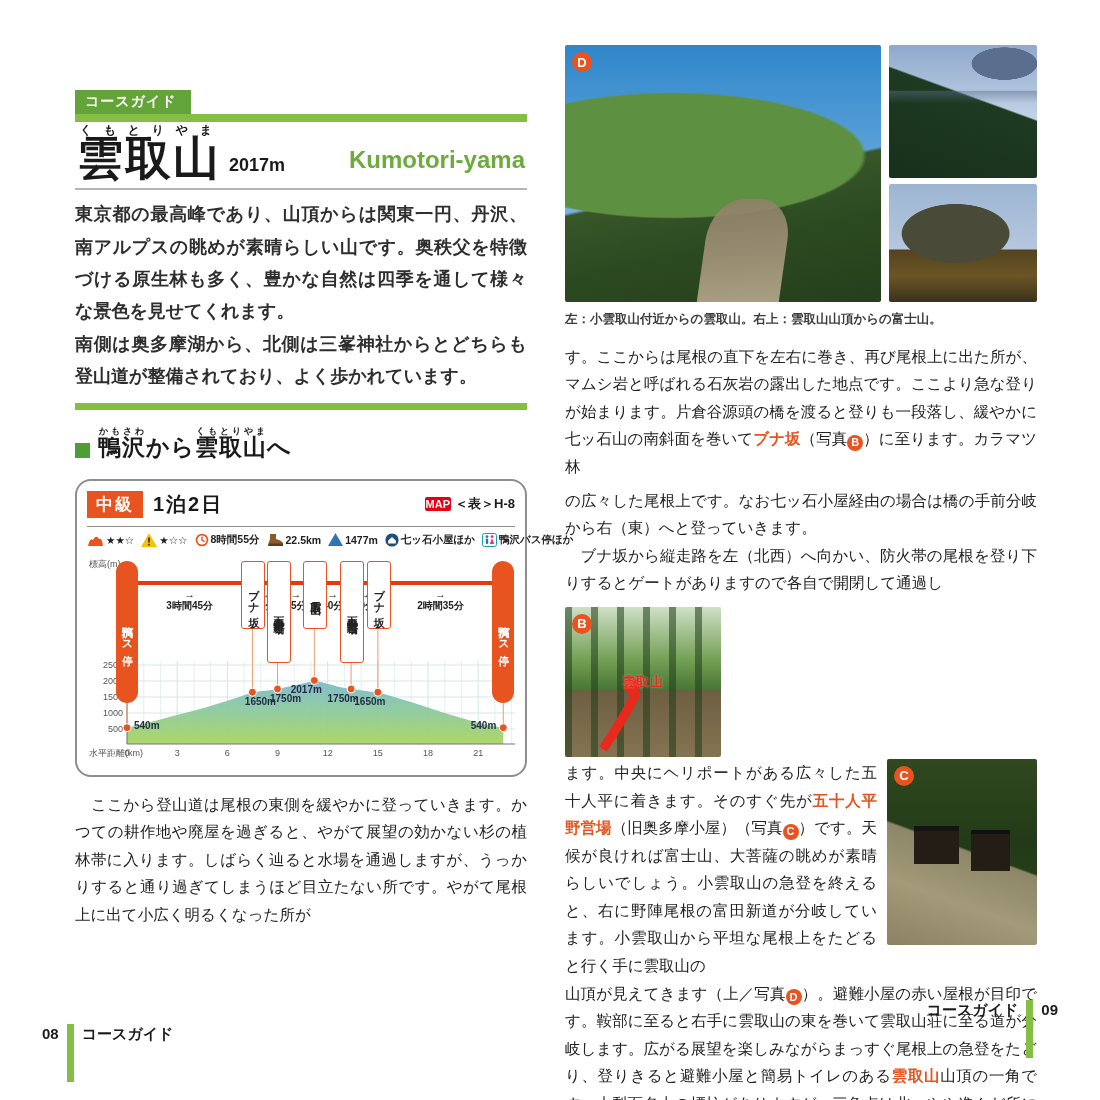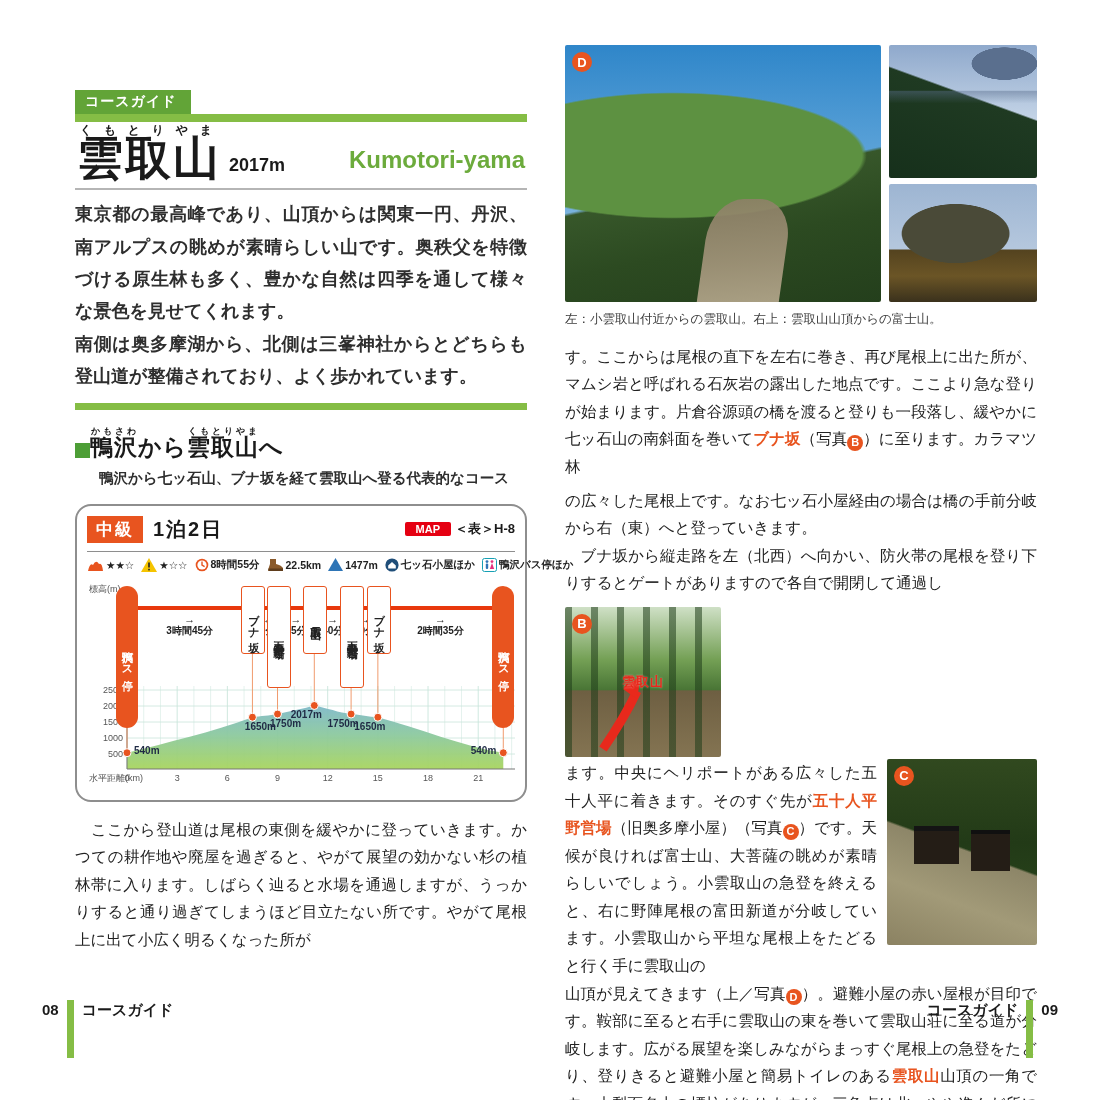--- a/index.html
+++ b/index.html
@@ -23,36 +23,36 @@
   .head-title-row h1{margin:0;font-size:46px;line-height:1.05;letter-spacing:2px;color:#1a1a1a;}
   .head-title-row h1 rt{font-size:12px;letter-spacing:6px;font-weight:bold;color:#1a1a1a;}
   .elev{font-size:18px;font-weight:bold;margin:0 0 6px 8px;color:#1a1a1a;}
   .romaji{margin-left:auto;font-size:24px;font-weight:bold;color:#6cab3c;margin-bottom:8px;}
   .head hr{border:none;border-top:2px solid #b5b5b5;margin:6px 0 8px 0;}
   .desc{margin:0;font-size:18px;font-weight:bold;line-height:1.8;color:#2e2e2e;text-align:justify;}
   .head-bar.bottom{margin-top:10px;height:7px;}
 
   
   .section-head{margin-top:16px;}
-  .section-head .h2row{display:flex;align-items:flex-end;}
+  .section-head .h2row{display:flex;align-items:flex-end;gap:8px;}
   .sq{width:15px;height:15px;background:#4d9e36;display:inline-block;margin-bottom:5px;}
   .section-head h2{margin:0;font-size:23px;color:#1a1a1a;letter-spacing:1px;}
   .section-head h2 rt{font-size:9px;font-weight:bold;}
   .section-head .sub{margin:6px 0 0 24px;font-size:14.5px;font-weight:bold;color:#2e2e2e;}
 
   
   .course-box{
     margin-top:16px;border:2px solid #8e8e8e;border-radius:16px;background:#fff;
     padding:10px 10px 8px 10px;
   }
   .cb-head{display:flex;align-items:center;}
   .lvl{background:#e8541f;color:#fff;font-weight:bold;font-size:17px;padding:2px 9px;letter-spacing:2px;}
   .dur{font-size:20px;font-weight:bold;margin-left:10px;color:#1a1a1a;letter-spacing:2px;}
   .mapref{margin-left:auto;font-size:13px;font-weight:bold;display:flex;align-items:center;gap:4px;color:#1a1a1a;}
-  .mapbadge{background:#e50012;color:#fff;font-size:11px;font-weight:bold;padding:1px 11px;border-radius:2px;}
+  .mapbadge{background:#e50012;color:#fff;font-size:11px;font-weight:bold;padding:1px 1px;border-radius:2px;}
   .cb-div{border-top:1.5px solid #8e8e8e;margin:8px 0 6px 0;}
   .cb-stats{display:flex;align-items:center;gap:7px;font-size:10.5px;font-weight:bold;color:#222;white-space:nowrap;}
   .stat{display:flex;align-items:center;gap:2px;}
   .stat svg{display:block;}
 
   
   .chart{position:relative;width:436px;height:214px;margin-top:6px;}
   .chart svg{position:absolute;left:0;top:0;}
   .wp{
     position:absolute;writing-mode:vertical-rl;text-orientation:upright;
@@ -134,30 +134,30 @@
     background:
       linear-gradient(200deg, rgba(0,0,0,0) 48%, #8d8668 49%, #a29a78 72%, #8b8262 100%),
       radial-gradient(70% 40% at 30% 78%, #6a703c 0 45%, rgba(0,0,0,0) 46%),
       linear-gradient(180deg,#31491f 0%,#223a17 45%,#2c4a1e 100%);
   }
   .photo-c .hut{position:absolute;background:#241d16;z-index:3;}
   .photo-c .hut1{left:18%;top:36%;width:30%;height:18%;border-top:5px solid #141414;}
   .photo-c .hut2{left:56%;top:38%;width:26%;height:20%;border-top:4px solid #101010;}
 
   .photo-grid{display:flex;gap:8px;}
-  .caption{margin-top:8px;font-size:12.5px;font-weight:normal;color:#3c3c3c;line-height:1.5;}
+  .caption{margin-top:8px;font-size:12.5px;font-weight:bold;color:#3c3c3c;line-height:1.5;}
 
   .right-text{margin-top:14px;font-family:"Liberation Serif","DejaVu Serif",serif;font-size:15.5px;line-height:1.78;text-align:justify;color:#222;}
   .right-text p{margin:0;}
 
   
   .footer{position:absolute;display:flex;align-items:flex-start;gap:8px;font-size:15px;font-weight:bold;color:#1a1a1a;}
   .footer .gbar{width:7px;height:58px;background:#85bd45;}
   .footer span{margin-top:1px;}
-  .footer-l{left:42px;top:1000px;}
+  .footer-l{left:42px;top:1024px;}
   .footer-r{right:42px;top:1000px;}
 </style>
 </head>
 <body>
 
 <div>
 
   <div class="col col-left">
 
     <div class="head">
@@ -172,21 +172,20 @@
       <p class="desc">東京都の最高峰であり、山頂からは関東一円、丹沢、南アルプスの眺めが素晴らしい山です。奥秩父を特徴づける原生林も多く、豊かな自然は四季を通して様々な景色を見せてくれます。</p>
       <p class="desc">南側は奥多摩湖から、北側は三峯神社からとどちらも登山道が整備されており、よく歩かれています。</p>
       <div class="head-bar bottom"></div>
     </div>
 
     <div class="section-head">
       <div class="h2row">
         <span class="sq"></span>
         <h2><ruby>鴨沢<rt>かもさわ</rt></ruby><span>から</span><ruby>雲取山<rt>くもとりやま</rt></ruby><span>へ</span></h2>
       </div>
-      <p class="sub">鴨沢から七ッ石山、ブナ坂を経て雲取山へ登る代表的なコース</p>
     </div>
 
     <div class="course-box">
       <div class="cb-head">
         <span class="lvl">中級</span>
         <span class="dur">1泊2日</span>
         <span class="mapref">
           <span class="mapbadge">MAP</span>
           <span>＜表＞H-8</span>
         </span>

